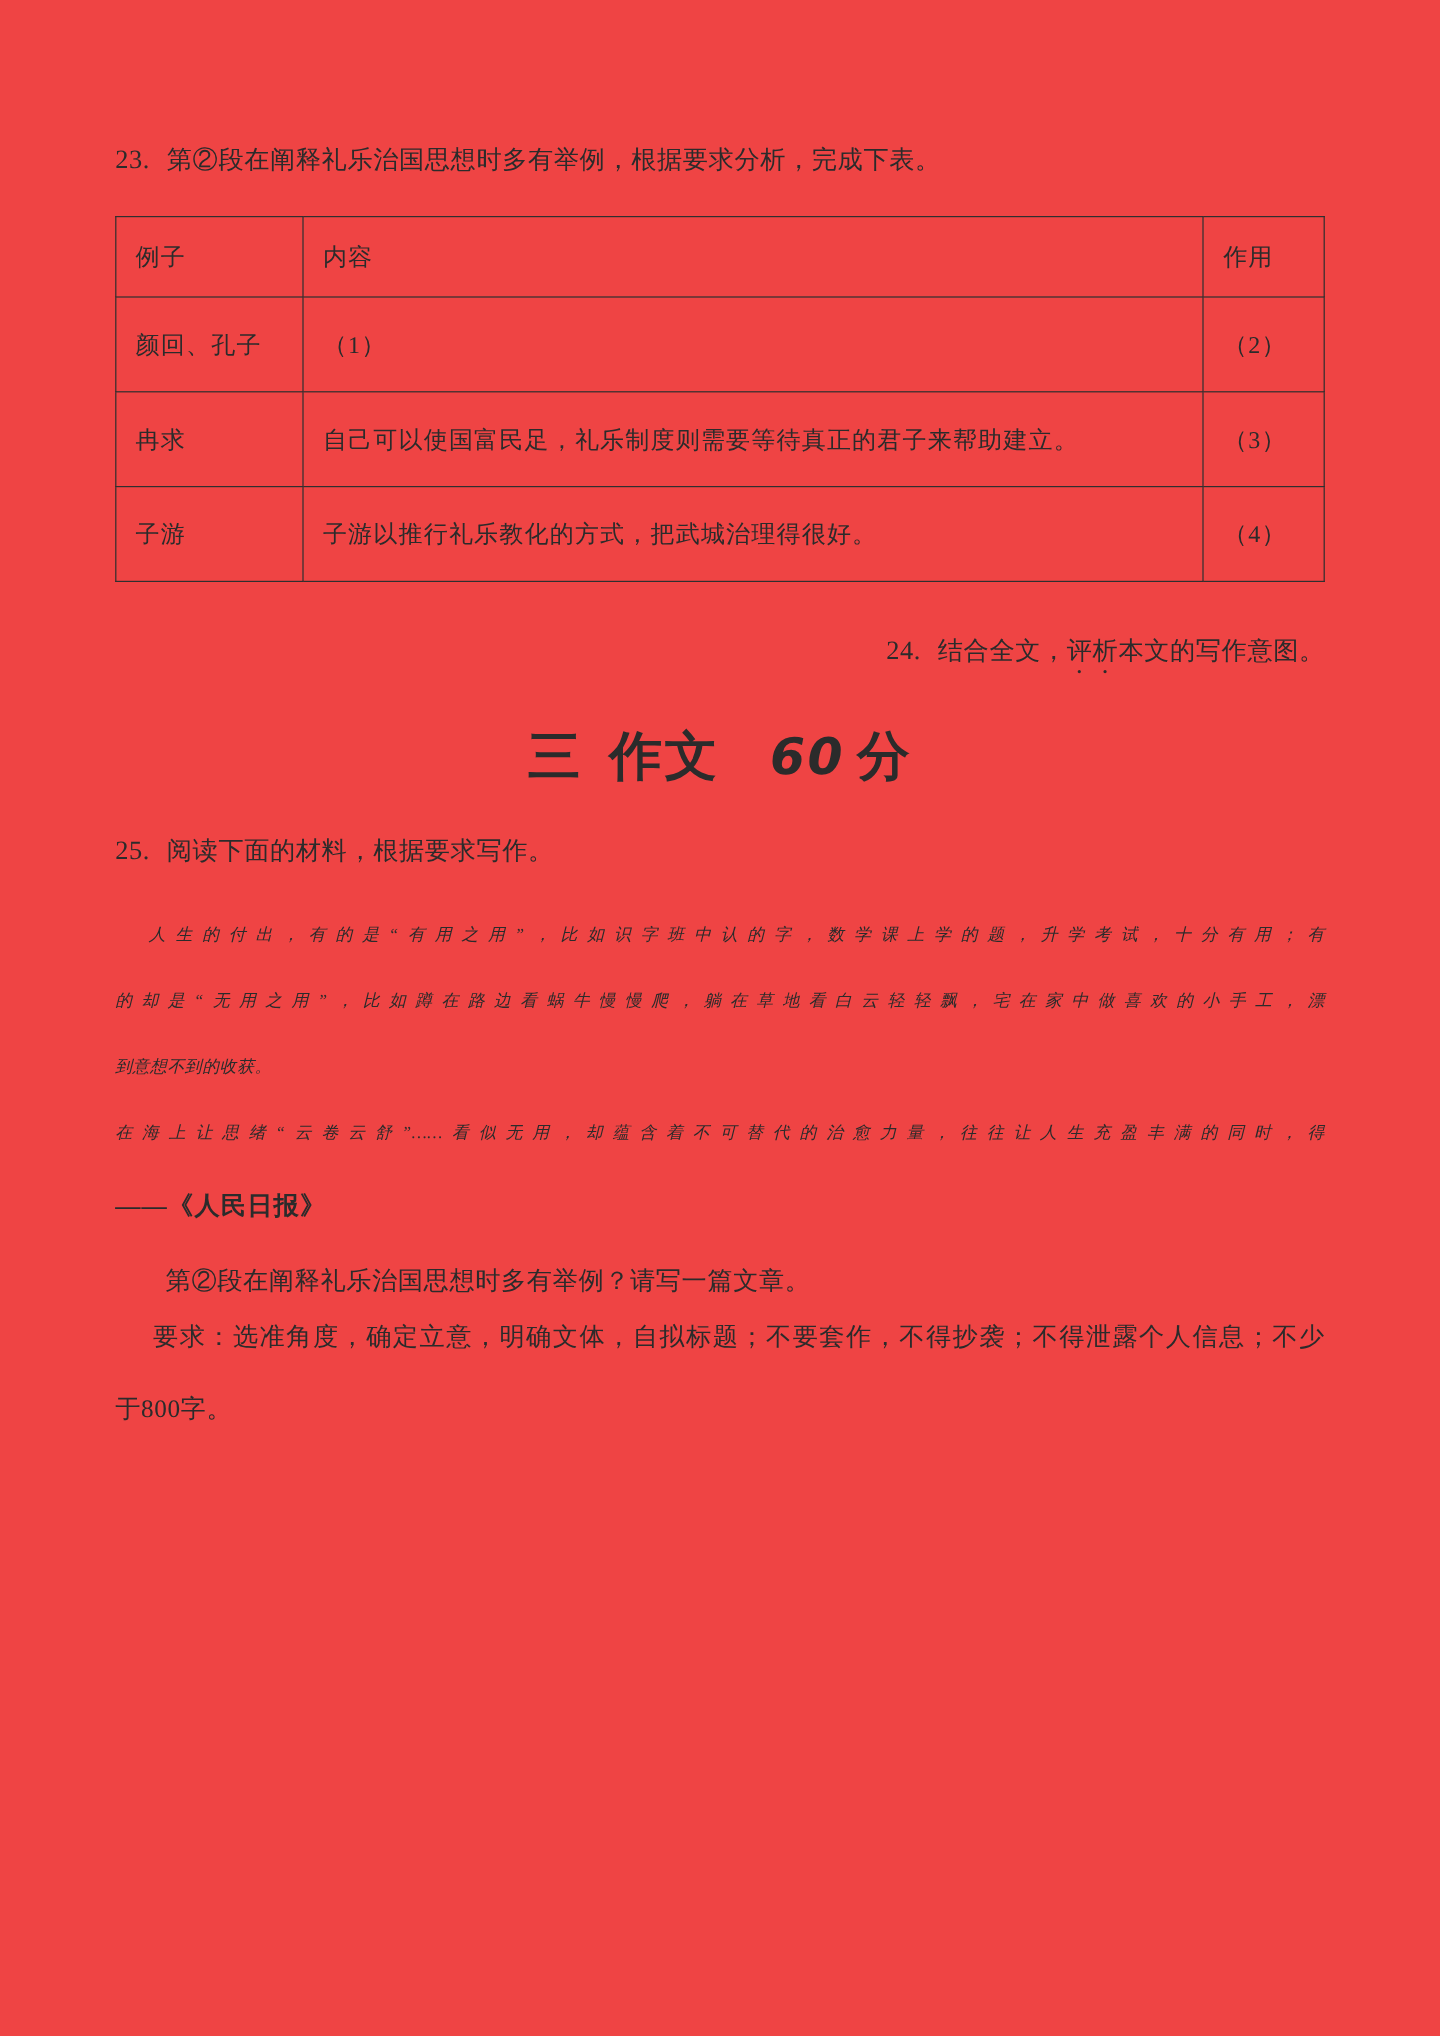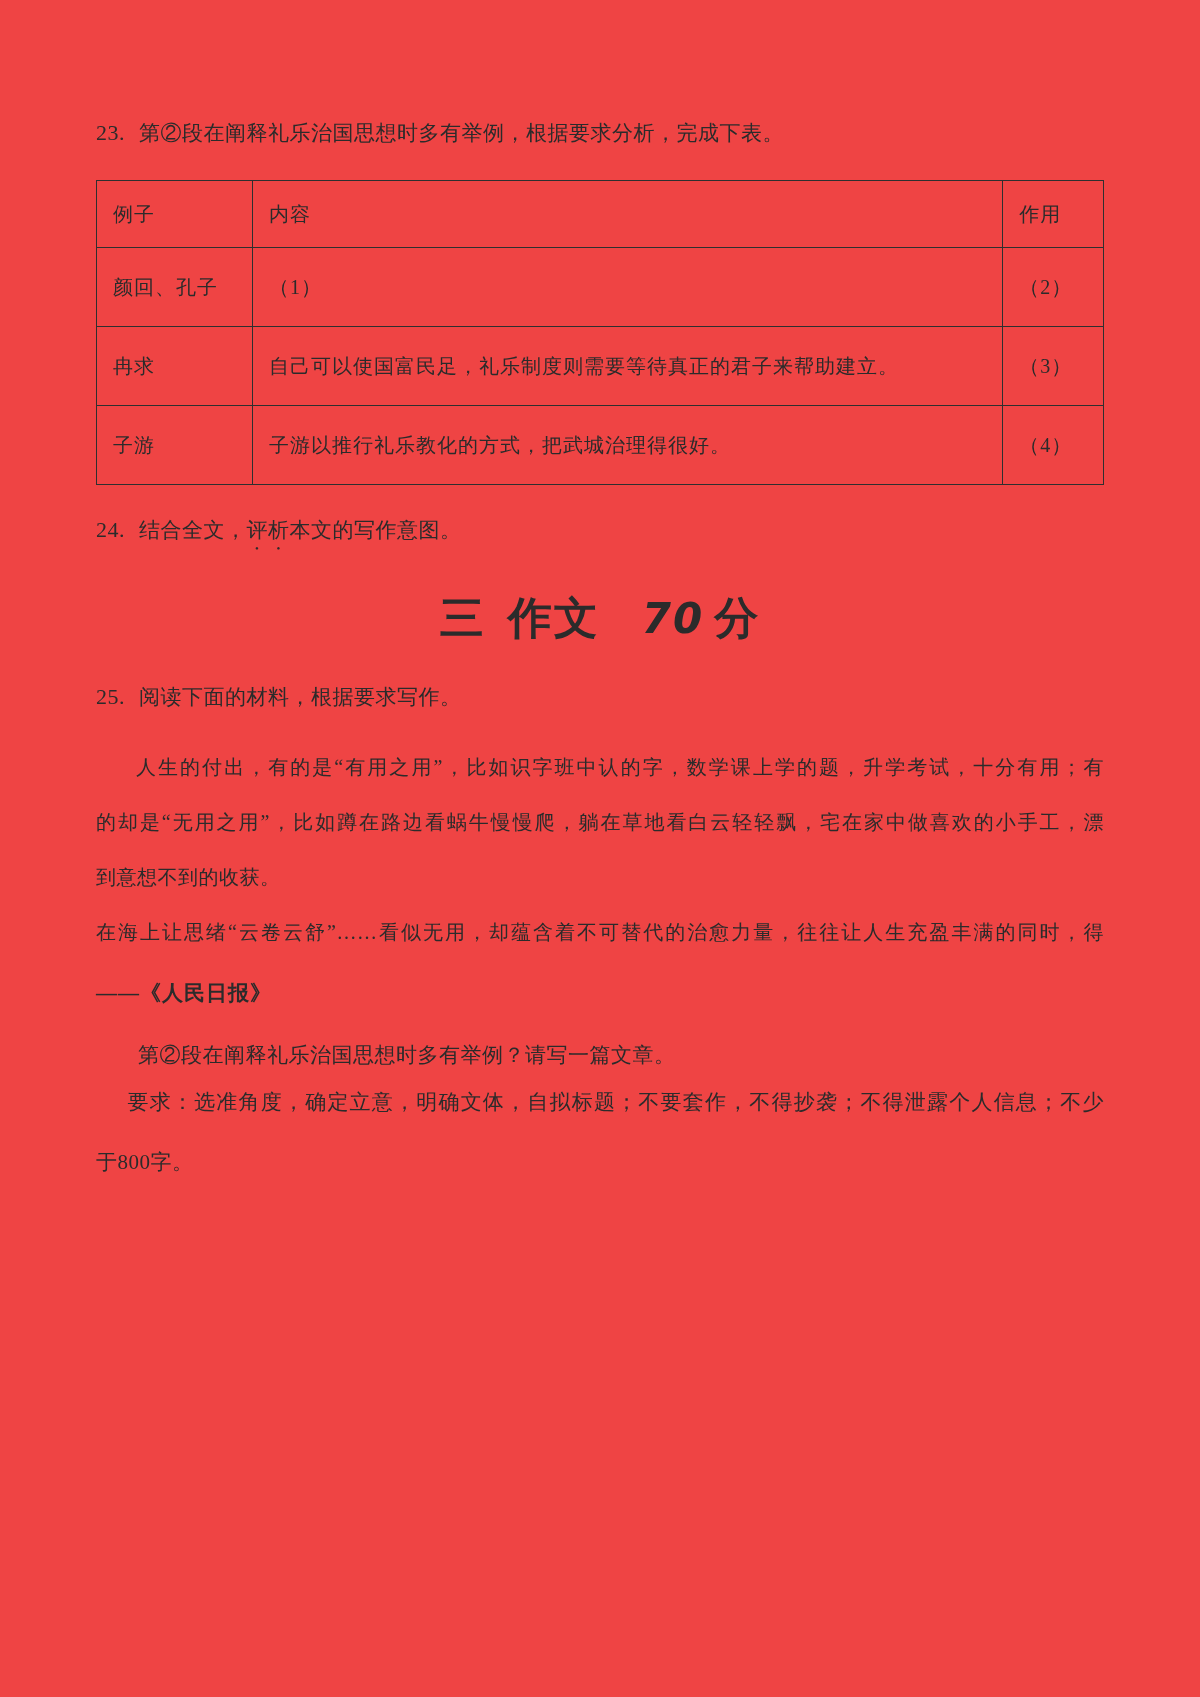--- a/index.html
+++ b/index.html
@@ -55,21 +55,21 @@
   col.c-content  { width: 74.5%; }
   col.c-function { width: 10%; }
   .cell-func { text-align: center; padding-left: 4px; padding-right: 4px; }
   
   .emph {
     -webkit-text-emphasis: filled dot #2b2b2b;
     -webkit-text-emphasis-position: under left;
     text-emphasis: filled dot #2b2b2b;
     text-emphasis-position: under left;
   }
-  .q24 { margin-top: 30px; }
+  .q24 { margin-top: 42px; text-align: right; }
   
   .section-heading {
     margin-top: 28px;
     height: 72px;
     display: flex;
     align-items: center;
     justify-content: center;
     font-size: 44px;
     font-weight: bold;
     letter-spacing: 2px;
@@ -79,25 +79,26 @@
   .section-heading .score {
     font-style: italic;
     font-family: "DejaVu Sans", sans-serif;
     font-size: 42px;
     margin-right: 10px;
   }
   .q25 { margin-top: 28px; }
   
   .material { margin-top: 28px; }
   .m-line {
-    font-size: 20px;
+    font-size: 14px;
     line-height: 55px;
     letter-spacing: 0.5px;
     text-align: justify;
     text-align-last: justify;
+    font-style: italic;
   }
   .m-line.first { text-indent: 2em; }
   .m-line.last  { text-align-last: left; }
   .attribution {
     font-size: 21px;
     line-height: 55px;
     text-align: left;
     letter-spacing: 1px;
     margin-top: 6px;
     font-weight: bold;
@@ -166,21 +167,21 @@
 
   <div class="q-line q24">
     <span class="q-label">24.</span><span>结合全文，</span><span class="emph">评析</span><span>本文的写作意图。</span>
   </div>
 
   <div class="section-heading">
     <span>三</span>
     <span class="gap-s"></span>
     <span>作文</span>
     <span class="gap-l"></span>
-    <span class="score">70</span>
+    <span class="score">60</span>
     <span>分</span>
   </div>
 
   <div class="q-line q25">
     <span class="q-label">25.</span><span>阅读下面的材料，根据要求写作。</span>
   </div>
 
   <div class="material">
     <div class="m-line first">人生的付出，有的是“有用之用”，比如识字班中认的字，数学课上学的题，升学考试，十分有用；有</div>
     <div class="m-line">的却是“无用之用”，比如蹲在路边看蜗牛慢慢爬，躺在草地看白云轻轻飘，宅在家中做喜欢的小手工，漂</div>

